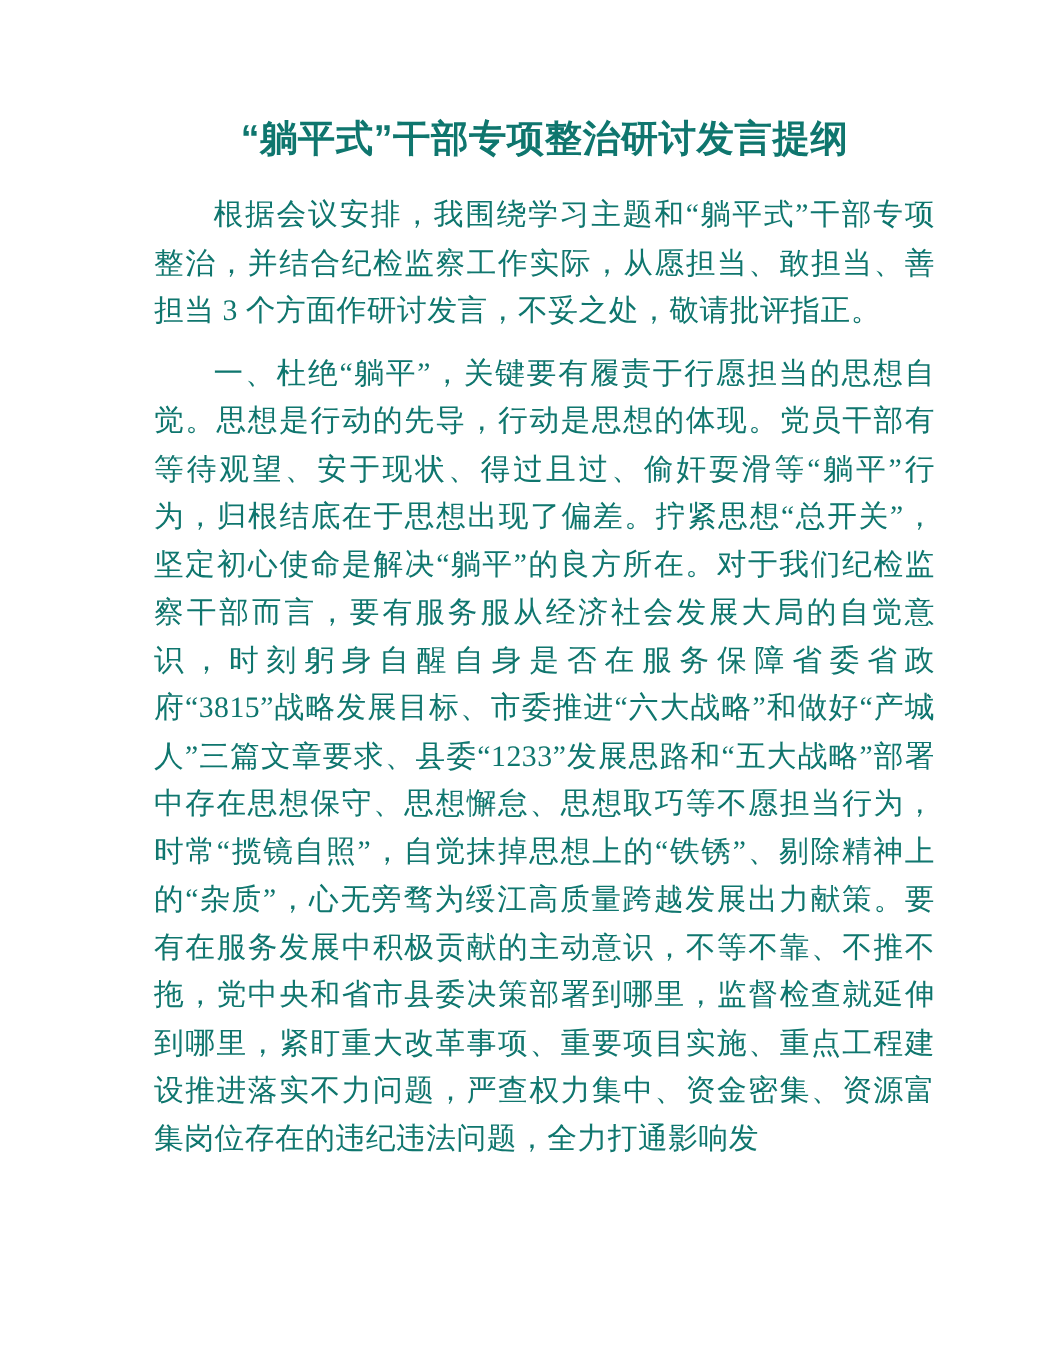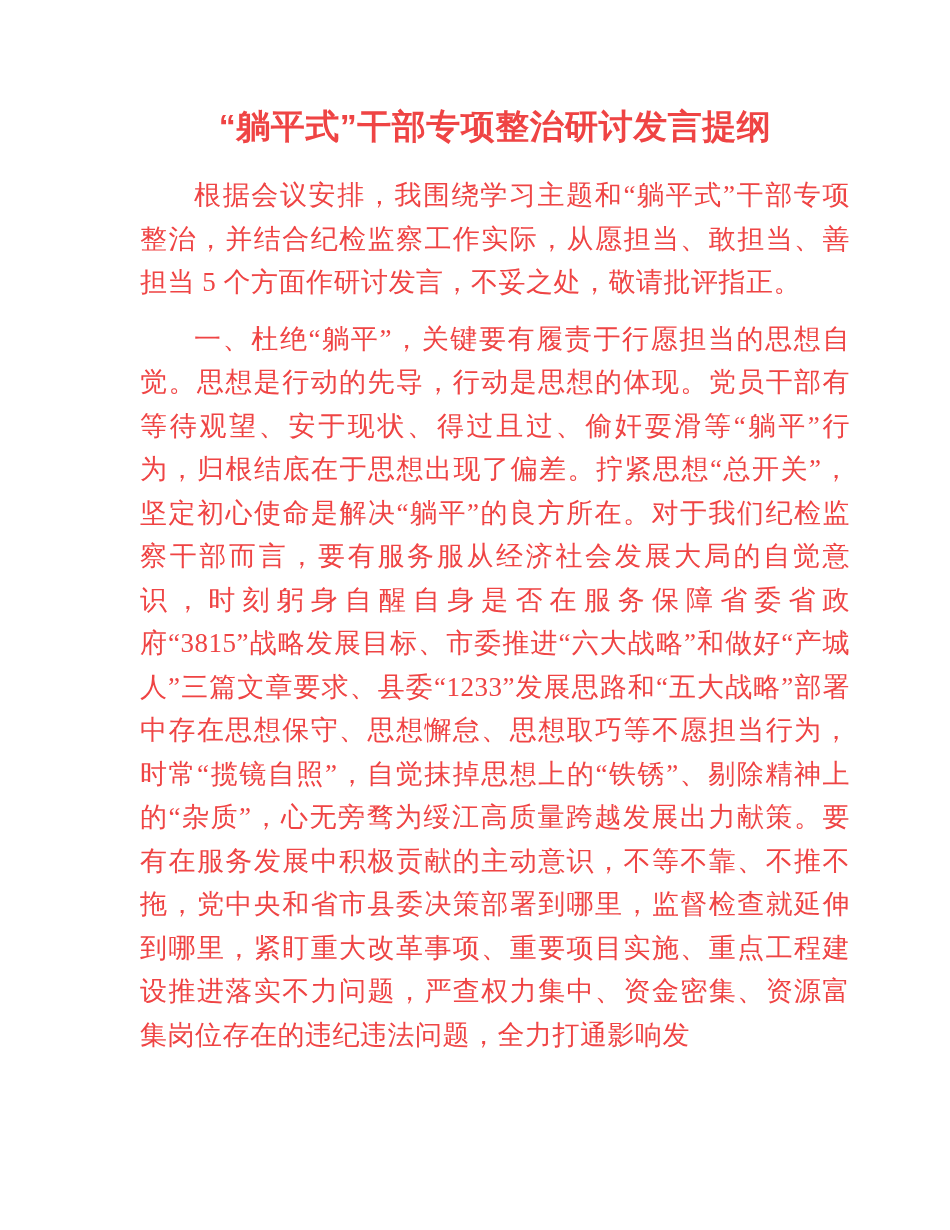--- a/index.html
+++ b/index.html
@@ -6,21 +6,21 @@
     margin: 0;
     padding: 0;
     background: #ffffff;
   }
   .page {
     position: relative;
     width: 950px;
     height: 1230px;
     margin: 0 auto;
     background: #ffffff;
-    color: #ef4444;
+    color: #0f766e;
     box-sizing: border-box;
     padding: 104px 100px 0 140px;
     font-family: "Liberation Serif", "DejaVu Serif", serif;
     overflow: hidden;
   }
   .doc-title {
     margin: 0 0 26px 0;
     font-size: 34px;
     line-height: 44px;
     font-weight: bold;
@@ -44,16 +44,16 @@
     letter-spacing: 0.5px;
   }
 </style>
 </head>
 <body>
 
 <div class="page">
   <h1 class="doc-title">“躺平式”干部专项整治研讨发言提纲</h1>
 
 
-  <p class="body-para">根据会议安排，我围绕学习主题和“躺平式”干部专项整治，并结合纪检监察工作实际，从愿担当、敢担当、善担当 5 个方面作研讨发言，不妥之处，敬请批评指正。</p>
+  <p class="body-para">根据会议安排，我围绕学习主题和“躺平式”干部专项整治，并结合纪检监察工作实际，从愿担当、敢担当、善担当 3 个方面作研讨发言，不妥之处，敬请批评指正。</p>
 
   <p class="body-para">一、杜绝“躺平”，关键要有履责于行愿担当的思想自觉。思想是行动的先导，行动是思想的体现。党员干部有等待观望、安于现状、得过且过、偷奸耍滑等“躺平”行为，归根结底在于思想出现了偏差。拧紧思想“总开关”，坚定初心使命是解决“躺平”的良方所在。对于我们纪检监察干部而言，要有服务服从经济社会发展大局的自觉意识，时刻躬身自醒自身是否在服务保障省委省政府“3815”战略发展目标、市委推进“六大战略”和做好“产城人”三篇文章要求、县委“1233”发展思路和“五大战略”部署中存在思想保守、思想懈怠、思想取巧等不愿担当行为，时常“揽镜自照”，自觉抹掉思想上的“铁锈”、剔除精神上的“杂质”，心无旁骛为绥江高质量跨越发展出力献策。要有在服务发展中积极贡献的主动意识，不等不靠、不推不拖，党中央和省市县委决策部署到哪里，监督检查就延伸到哪里，紧盯重大改革事项、重要项目实施、重点工程建设推进落实不力问题，严查权力集中、资金密集、资源富集岗位存在的违纪违法问题，全力打通影响发</p>
 </div>
 
 </body></html>

